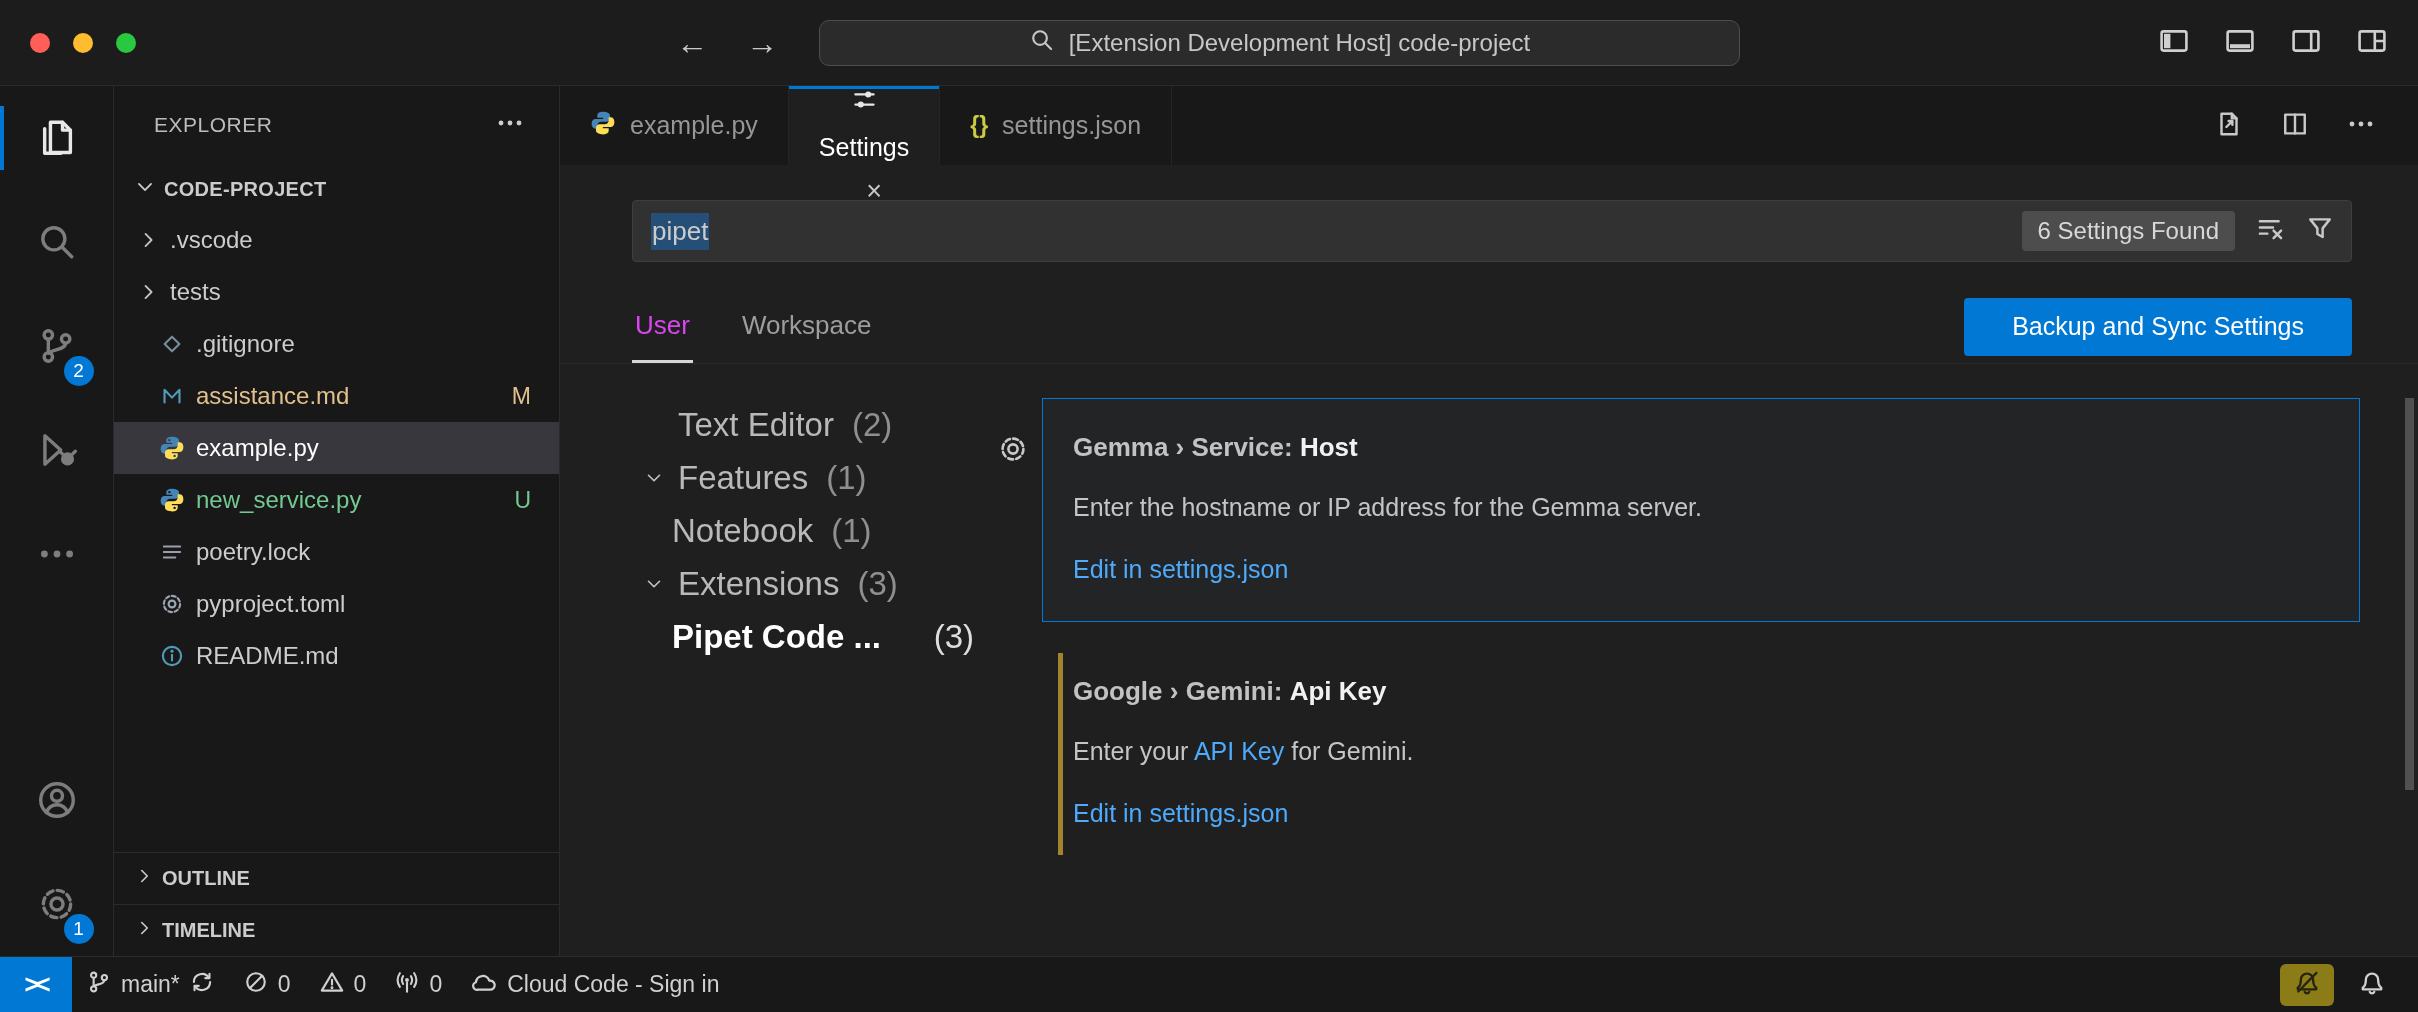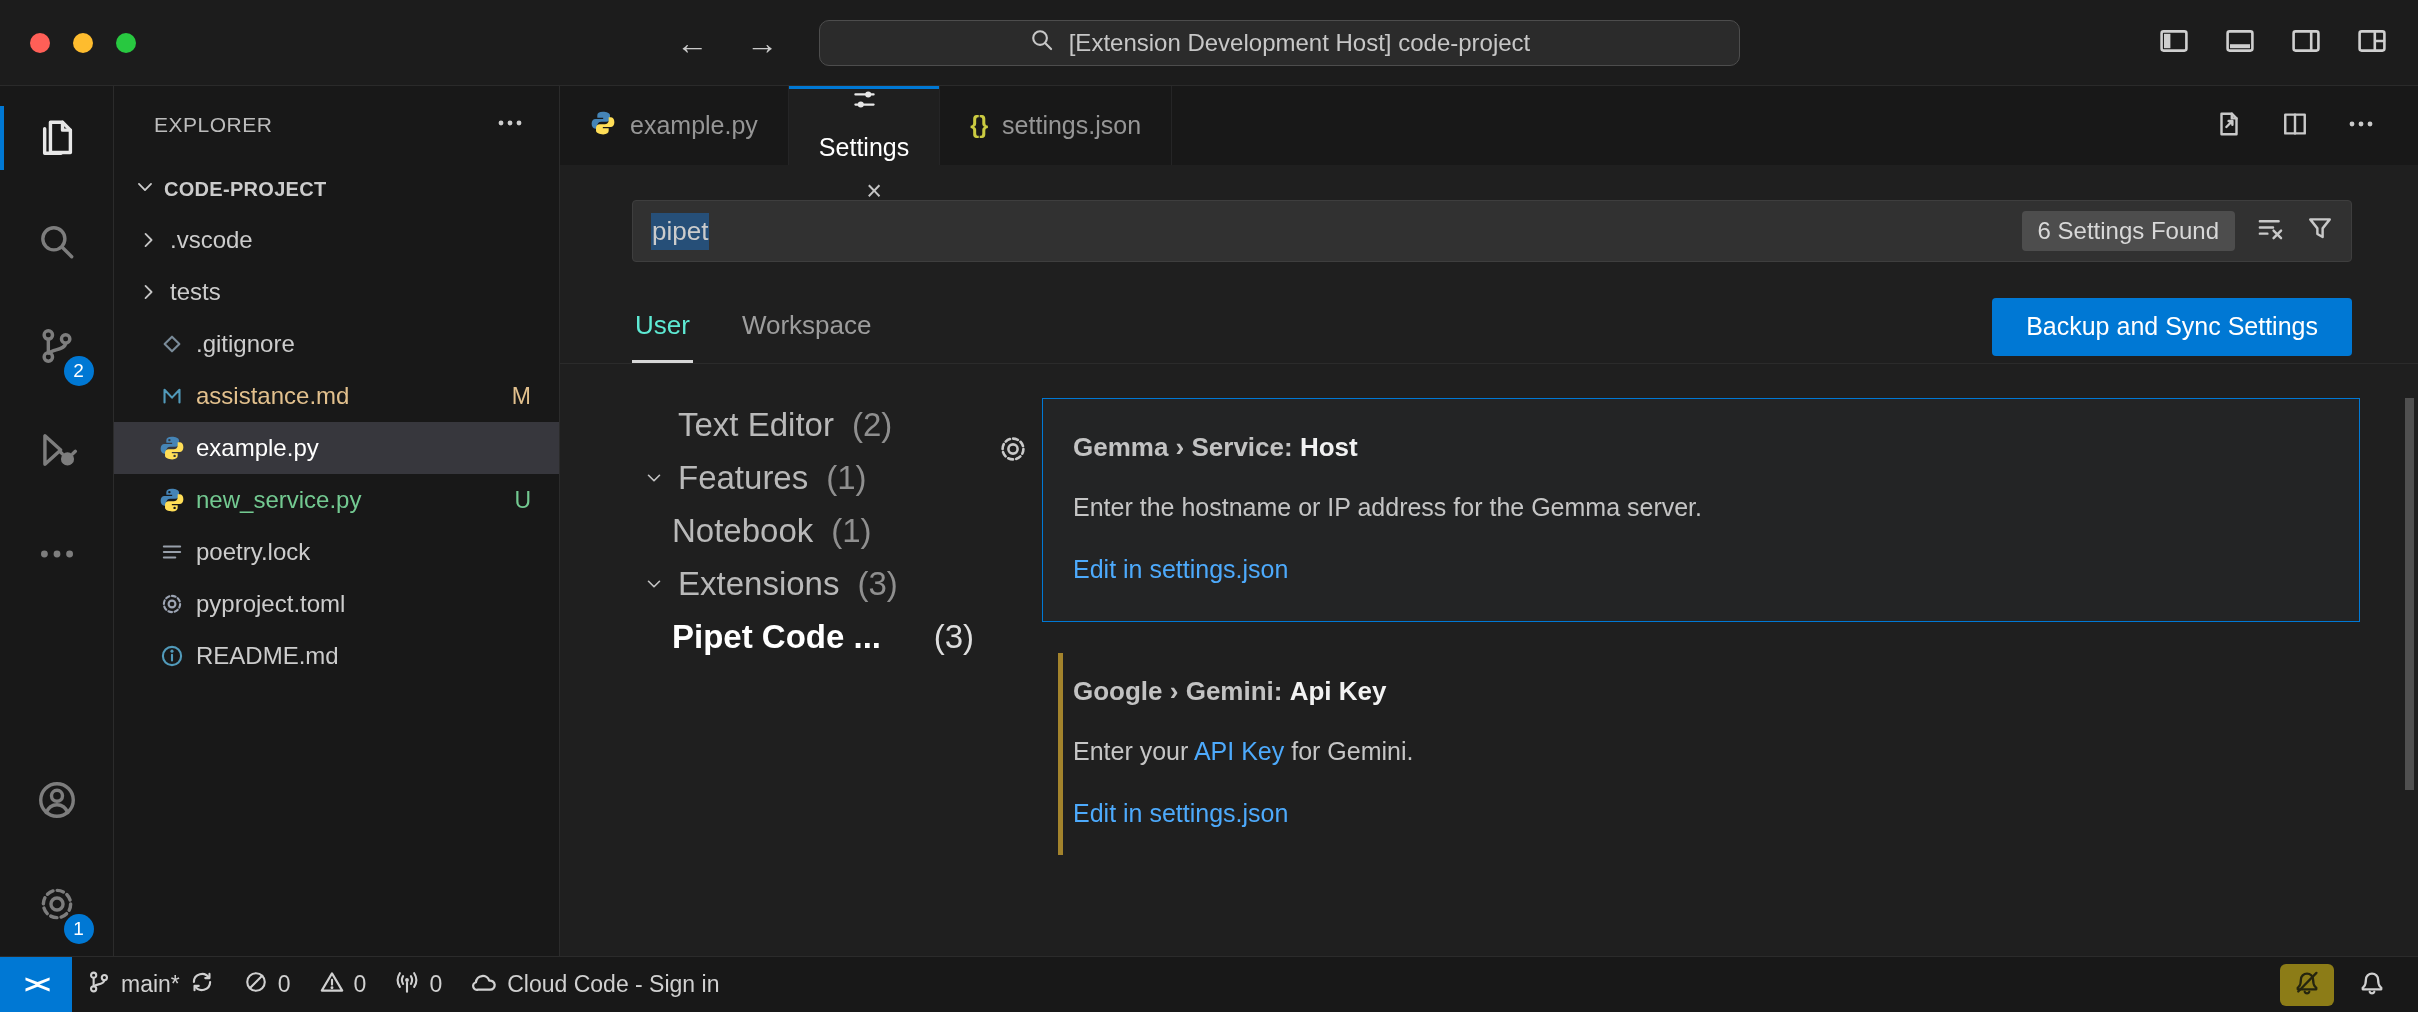--- a/index.html
+++ b/index.html
@@ -59,22 +59,22 @@
 
   
   .settings-editor { flex:1; display:flex; flex-direction:column; min-height:0; position:relative; }
   .search-row { margin:35px 66px 0 72px; height:62px; background:#313131; border:1px solid #3e3e3e; border-radius:4px; display:flex; align-items:center; padding:0 16px 0 18px; font-size:26px; color:#cccccc; flex-shrink:0; }
   .search-row .sel { background:#264f78; padding:3px 1px; }
   .search-right { margin-left:auto; display:flex; align-items:center; gap:20px; color:#c9c9c9; }
   .results-badge { background:#4d4d4d; border-radius:4px; padding:6px 16px; font-size:24px; color:#d8d8d8; }
   .header-row { margin:28px 0 0 0; padding:0 66px 0 72px; display:flex; align-items:stretch; border-bottom:1px solid #2b2b2b; flex-shrink:0; height:74px; }
   .scope-tabs { display:flex; gap:46px; font-size:26px; }
   .scope-tab { display:flex; align-items:center; padding:0 3px; color:#9d9d9d; border-bottom:3px solid transparent; }
-  .scope-tab.active { color:#5eead4; border-bottom-color:#d7d7d7; }
-  .sync-btn { margin-left:auto; align-self:center; background:#0078d4; color:#ffffff; border:none; border-radius:4px; height:58px; padding:0 34px; font-size:25px; font-family:inherit; display:flex; align-items:center; }
+  .scope-tab.active { color:#d946ef; border-bottom-color:#d7d7d7; }
+  .sync-btn { margin-left:auto; align-self:center; background:#0078d4; color:#ffffff; border:none; border-radius:4px; height:58px; padding:0 48px; font-size:25px; font-family:inherit; display:flex; align-items:center; }
   .settings-body { flex:1; display:flex; min-height:0; overflow:hidden; }
   .toc { width:440px; flex-shrink:0; padding:34px 20px 0 76px; font-size:33px; color:#b9b9b9; }
   .toc-row { height:53px; display:flex; align-items:center; gap:6px; }
   .toc-row .chev { width:36px; display:flex; justify-content:center; color:#c5c5c5; flex-shrink:0; }
   .toc-row.lvl2 { padding-left:36px; }
   .toc-row .count { color:#8f8f8f; margin-left:12px; }
   .toc-row.selected { color:#ffffff; font-weight:bold; }
   .toc-row.selected .count { color:#dddddd; margin-left:auto; margin-right:6px; font-weight:normal; }
   .settings-list { flex:1; min-width:0; padding:34px 58px 0 42px; }
   .setting-row { position:relative; border:1px solid transparent; padding:30px 30px 34px; margin-bottom:20px; }
@@ -300,20 +300,34 @@
           <span class="ficon" style="color:#519aba;">
             <svg class="st" viewBox="0 0 16 16" width="26" height="26">
                 <circle cx="8" cy="8" r="5.6"></circle>
                 <path d="M8 7.2v3.6"></path>
                 <circle class="f" cx="8" cy="5" r=".95"></circle>
               </svg>
           </span>
           <span>README.md</span>
         </div>
       </div>
+      <div class="bottom-sections">
+        <div class="bottom-row">
+          <span class="chev"><svg class="st" viewBox="0 0 16 16" width="20" height="20">
+                <path d="M6.2 3.6 10.6 8 6.2 12.4"></path>
+              </svg></span>
+          <span>OUTLINE</span>
+        </div>
+        <div class="bottom-row">
+          <span class="chev"><svg class="st" viewBox="0 0 16 16" width="20" height="20">
+                <path d="M6.2 3.6 10.6 8 6.2 12.4"></path>
+              </svg></span>
+          <span>TIMELINE</span>
+        </div>
+      </div>
     </div>
 
     <div class="editor-col">
 
       <div class="tabstrip">
         <div class="tab">
           <span>
             <svg viewBox="0 0 16 16" width="26" height="26">
                 <path fill="#4584b6" d="M7.9 1C5.6 1 4.5 1.9 4.5 3.2v1.6h3.6v.7H3.3C2 5.5 1 6.6 1 8.5s1 3 2.3 3h1.2V9.6c0-1.3 1.1-2.3 2.4-2.3h3.2c1.2 0 2.2-1 2.2-2.2V3.2C12.3 1.9 10.2 1 7.9 1z"></path>
                 <path fill="#ffde57" d="M8.1 15c2.3 0 3.4-.9 3.4-2.2v-1.6H7.9v-.7h4.8c1.3 0 2.3-1.1 2.3-3s-1-3-2.3-3h-1.2v1.9c0 1.3-1.1 2.3-2.4 2.3H5.9c-1.2 0-2.2 1-2.2 2.2v1.9C3.7 14.1 5.8 15 8.1 15z"></path>

